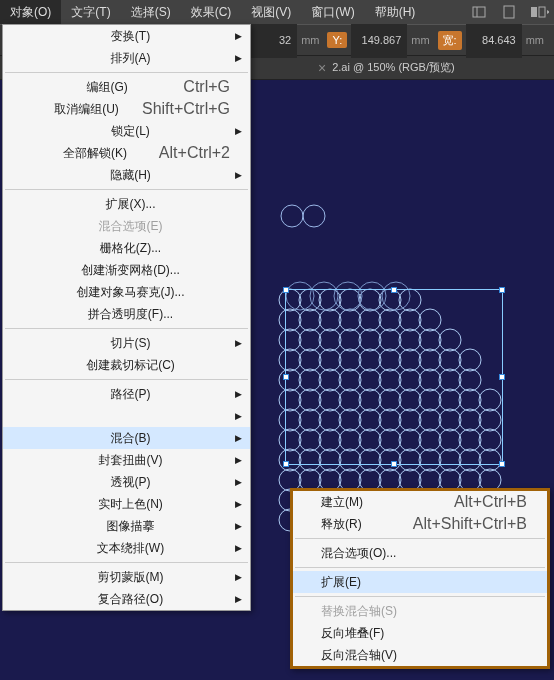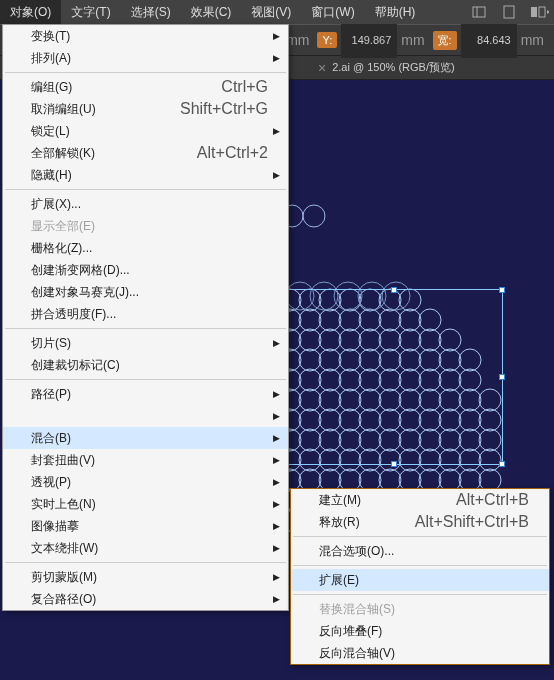--- a/index.html
+++ b/index.html
@@ -5,36 +5,36 @@
 * { margin: 0; padding: 0; box-sizing: border-box; font-family: "Microsoft YaHei", sans-serif; -webkit-font-smoothing: antialiased; }
 body { width: 554px; height: 680px; background: #1a1a4d; overflow: hidden; position: relative; }
 .menubar { height: 24px; background: #424242; display: flex; align-items: center; font-size: 12px; color: #ddd; position: relative; }
 .menubar-item { padding: 0 10px; height: 24px; display: flex; align-items: center; cursor: default; }
 .menubar-item.active { background: #2a2a2a; }
 .menubar-spacer { flex: 1; }
 .menubar-icon { width: 22px; height: 22px; margin: 0 4px; display: flex; align-items: center; justify-content: center; color: #aaa; }
 .toolbar { height: 32px; background: #3a3a3a; display: flex; align-items: center; justify-content: flex-end; font-size: 11px; color: #ccc; padding: 0 6px; gap: 4px; border-top: 1px solid #555; border-bottom: 1px solid #222; }
 .tool-label { background: #c8762d; color: #fff; padding: 2px 5px; font-size: 11px; border-radius: 2px; }
 .tool-field { background: #2a2a2a; color: #ccc; padding: 12px 6px; font-size: 11px; min-width: 56px; display: inline-block; text-align: right; }
-.tool-unit { color: #999; font-size: 14px; margin-right: 4px; }
+.tool-unit { color: #999; font-size: 11px; margin-right: 4px; }
 .tabbar { height: 24px; background: #383838; display: flex; align-items: center; padding-left: 308px; font-size: 11px; color: #ccc; border-bottom: 1px solid #222; }
 .tab { padding: 0 10px; height: 24px; display: flex; align-items: center; gap: 6px; }
 .tab .close { color: #888; font-size: 14px; }
 .bbox { position: absolute; left: 285px; top: 289px; width: 218px; height: 176px; border: 1px solid #88ccff; pointer-events: none; z-index: 5; }
 .handle { position: absolute; width: 6px; height: 6px; background: #fff; border: 1px solid #3388dd; }
-.dropdown { position: absolute; left: 2px; top: 24px; width: 287px; background: #f5f5f5; border: 1px solid #999; box-shadow: 2px 2px 6px rgba(0,0,0,0.4); font-size: 12px; color: #222; z-index: 100; }
+.dropdown { position: absolute; left: 2px; top: 24px; width: 249px; background: #f5f5f5; border: 1px solid #999; box-shadow: 2px 2px 6px rgba(0,0,0,0.4); font-size: 12px; color: #222; z-index: 100; text-align: center; }
 .menu-item { display: flex; align-items: center; height: 22px; padding: 0 20px 0 28px; position: relative; }
 .menu-item.hover { background: #d4e8ff; }
 .menu-item.disabled { color: #a0a0a0; }
 .menu-sep { height: 1px; background: #ccc; margin: 3px 2px; }
 .menu-label { flex: 1; }
 .menu-shortcut { color: #555; font-size: 16px; }
 .menu-item.disabled .menu-shortcut { color: #a0a0a0; }
 .menu-arrow { position: absolute; right: 8px; font-size: 9px; }
-.submenu { position: absolute; left: 290px; top: 488px; width: 260px; background: #f5f5f5; border: 1px solid #a16207; box-shadow: 2px 2px 6px rgba(0,0,0,0.4); font-size: 12px; color: #222; z-index: 101; }
+.submenu { position: absolute; left: 290px; top: 488px; width: 260px; background: #f5f5f5; border: 3px solid #a16207; box-shadow: 2px 2px 6px rgba(0,0,0,0.4); font-size: 12px; color: #222; z-index: 101; }
 svg.circles { position: absolute; left: 0; top: 0; }
 </style>
 </head>
 <body>
 
 <svg class="circles" width="554" height="680">
   <g stroke="#9bb8e8" stroke-width="1" fill="none">
     <circle cx="292" cy="216" r="11"></circle>
       <circle cx="314" cy="216" r="11"></circle>
   </g>
@@ -254,21 +254,21 @@
     </div>
     <div class="menu-item">
       <span class="menu-label">隐藏(H)</span>
       <span class="menu-arrow">▶</span>
     </div>
     <div class="menu-sep"></div>
     <div class="menu-item">
       <span class="menu-label">扩展(X)...</span>
     </div>
     <div class="menu-item disabled">
-      <span class="menu-label">显示全部(E)</span>
+      <span class="menu-label">混合选项(E)</span>
     </div>
     <div class="menu-item">
       <span class="menu-label">栅格化(Z)...</span>
     </div>
     <div class="menu-item">
       <span class="menu-label">创建渐变网格(D)...</span>
     </div>
     <div class="menu-item">
       <span class="menu-label">创建对象马赛克(J)...</span>
     </div>

